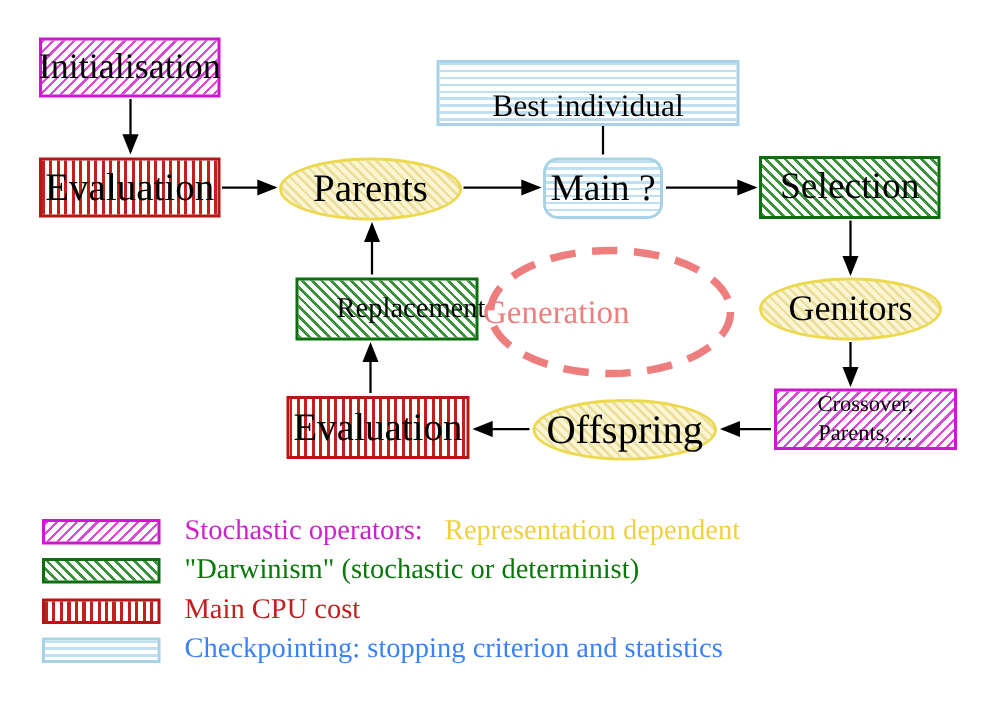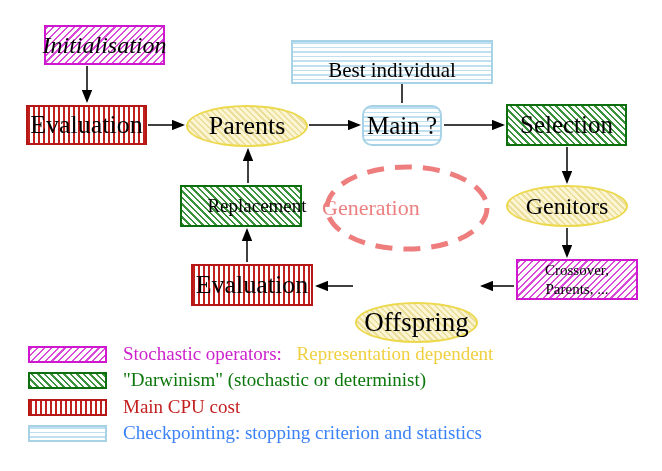--- a/index.html
+++ b/index.html
@@ -26,31 +26,31 @@
   }
   .stripes-cyan{
     background:repeating-linear-gradient(180deg,#bfe0f0 0 1.6px,#fff 1.6px 4.6px);
     border:2px solid #a8d3e6;
   }
   .ellipse-yellow{
     background:repeating-linear-gradient(45deg,#ecdf9c 0 1.8px,#fbf5d4 1.8px 4.4px);
     border:2px solid #ecd94e;border-radius:50%;
   }
   
-  .n-init{left:44px;top:25px;width:121px;height:40px;font-size:24px;font-style:italic;}
+  .n-init{left:26px;top:25px;width:121px;height:40px;font-size:24px;}
   .n-eval-top{left:26px;top:105px;width:121px;height:40px;font-size:26px;}
   .n-parents{left:186px;top:105px;width:122px;height:42px;font-size:26px;}
   .n-best{left:291px;top:40px;width:202px;height:44px;font-size:21px;align-items:flex-end;}
   .n-stop{left:362px;top:105px;width:80px;height:41px;font-size:25px;border-radius:10px;}
   .n-selection{left:506px;top:104px;width:121px;height:42px;font-size:25px;}
   .n-genitors{left:506px;top:185px;width:122px;height:42px;font-size:24px;}
   .n-crossover{left:516px;top:259px;width:122px;height:41px;font-size:15px;line-height:1.25;flex-direction:column;}
-  .n-offspring{left:355px;top:266px;width:123px;height:41px;font-size:27px;margin-top:36px;}
+  .n-offspring{left:355px;top:266px;width:123px;height:41px;font-size:27px;}
   .n-eval-bot{left:191px;top:264px;width:122px;height:42px;font-size:26px;}
-  .n-replacement{left:180px;top:185px;width:122px;height:42px;font-size:19px;padding-left:32px;}
+  .n-replacement{left:197px;top:185px;width:122px;height:42px;font-size:19px;padding-left:32px;}
   .gen-wrap{position:absolute;left:322px;top:163px;width:170px;height:90px;}
   .gen-label{
     position:absolute;left:322px;top:163px;width:170px;height:90px;
     display:flex;align-items:center;justify-content:flex-start;
     color:#ec8080;font-size:22px;
   }
   .arrows{position:absolute;left:0;top:0;width:662px;height:471px;}
   
   .legend-row{position:absolute;left:28px;display:flex;align-items:center;height:20px;}
   .lg-1{top:344px;text-align:right;} .lg-2{top:370px;} .lg-3{top:397px;} .lg-4{top:423px;}

